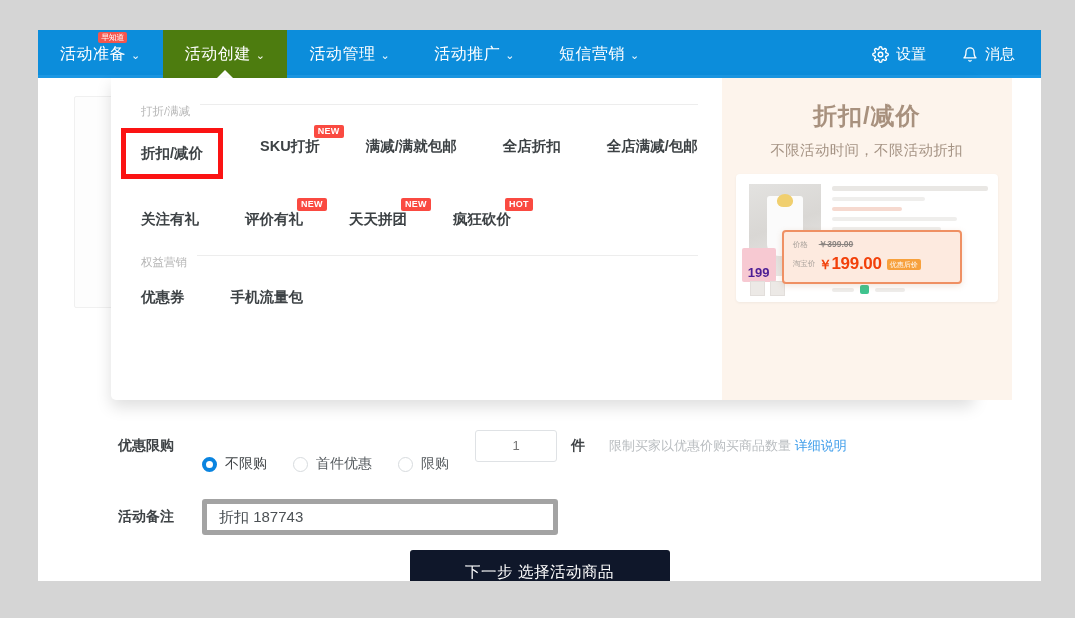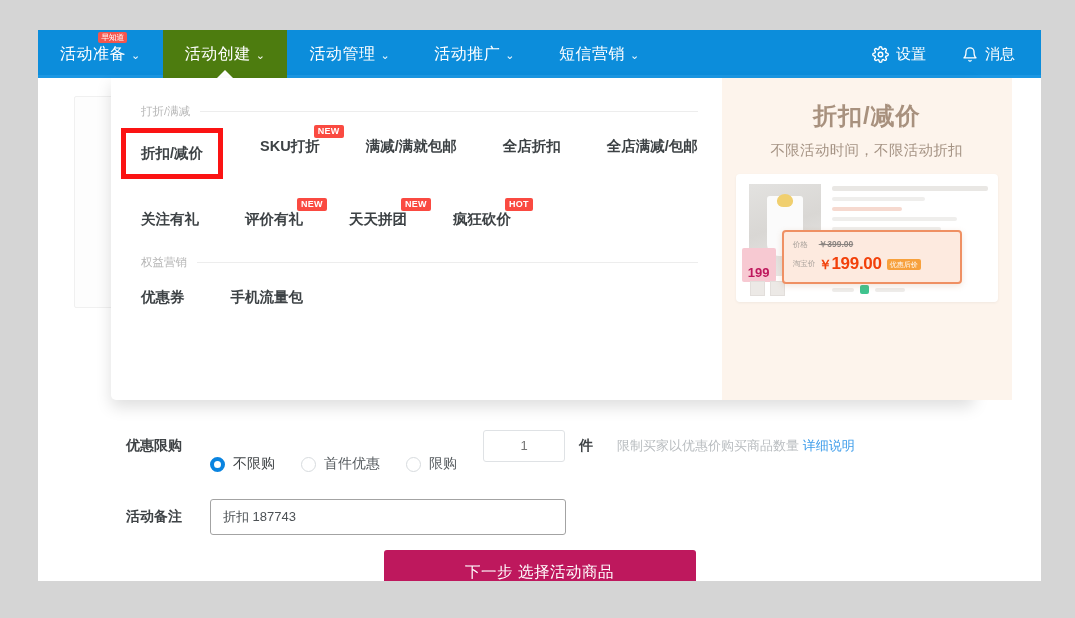--- a/index.html
+++ b/index.html
@@ -138,21 +138,20 @@
     display: flex;
   }
   .dd-left {
     flex: 1;
     padding: 26px 24px 0 30px;
     box-sizing: border-box;
   }
   .dd-group { margin-bottom: 10px; }
   .dd-group-head {
     display: flex;
-    align-items: center;
     gap: 10px;
     margin-bottom: 4px;
   }
   .dd-group-title {
     color: #b7b7b7;
     font-size: 11.5px;
     white-space: nowrap;
   }
   .dd-group-rule {
     flex: 1;
@@ -248,21 +247,21 @@
     left: 28px; top: 10px;
     width: 16px; height: 13px;
     background: #f0cf6f;
     border-radius: 50% 50% 40% 40%;
   }
   .shot-price-badge {
     position: absolute;
     left: 6px; top: 74px;
     width: 34px; height: 34px;
     background: #f7c9d2;
-    color: #be185d;
+    color: #4c1d95;
     font-size: 13px;
     font-weight: bold;
     display: flex;
     align-items: flex-end;
     justify-content: center;
     padding-bottom: 2px;
     box-sizing: border-box;
     border-radius: 2px;
   }
   .shot-thumbs {
@@ -345,21 +344,21 @@
     font-size: 7px;
     line-height: 11px;
     padding: 0 3px;
     border-radius: 2px;
     white-space: nowrap;
   }
 
   
   .form {
     position: absolute;
-    left: 12px; right: 0;
+    left: 4px; right: 0;
     top: 340px;
     padding: 0 40px;
     box-sizing: border-box;
   }
   .form-row {
     display: flex;
     align-items: center;
     margin-bottom: 26px;
   }
   .form-label {
@@ -421,25 +420,25 @@
     color: #b9bdc0;
     white-space: nowrap;
   }
   .form-hint .link {
     color: #3a9bea;
     cursor: pointer;
   }
   .text-input {
     width: 356px;
     height: 36px;
-    border: 1px solid #a3a3a3;
+    border: 5px solid #a3a3a3;
     border-radius: 3px;
     padding: 0 12px;
     box-sizing: border-box;
-    font-size: 13px;
+    font-size: 15px;
     color: #4c5155;
     outline: none;
     background: #fff;
     font-family: inherit;
   }
 
   
   .actions {
     position: absolute;
     left: 0; right: 0;
@@ -474,23 +473,23 @@
   }
   .btn-excel .xl-icon::before,
   .btn-excel .xl-icon::after {
     content: "";
     position: absolute;
     background: #6d7276;
   }
   .btn-excel .xl-icon::before { left: 4px; top: 0; width: 1.5px; height: 100%; }
   .btn-excel .xl-icon::after  { left: 0; top: 5px; width: 100%; height: 1.5px; }
   .btn-next {
-    width: 312px;
+    width: 260px;
     height: 45px;
-    background: #be185d;
+    background: #0f172a;
     color: #ffffff;
     font-size: 15.5px;
     letter-spacing: .5px;
   }
 </style>
 </head>
 <body>
 
 <div class="app-window">
 

